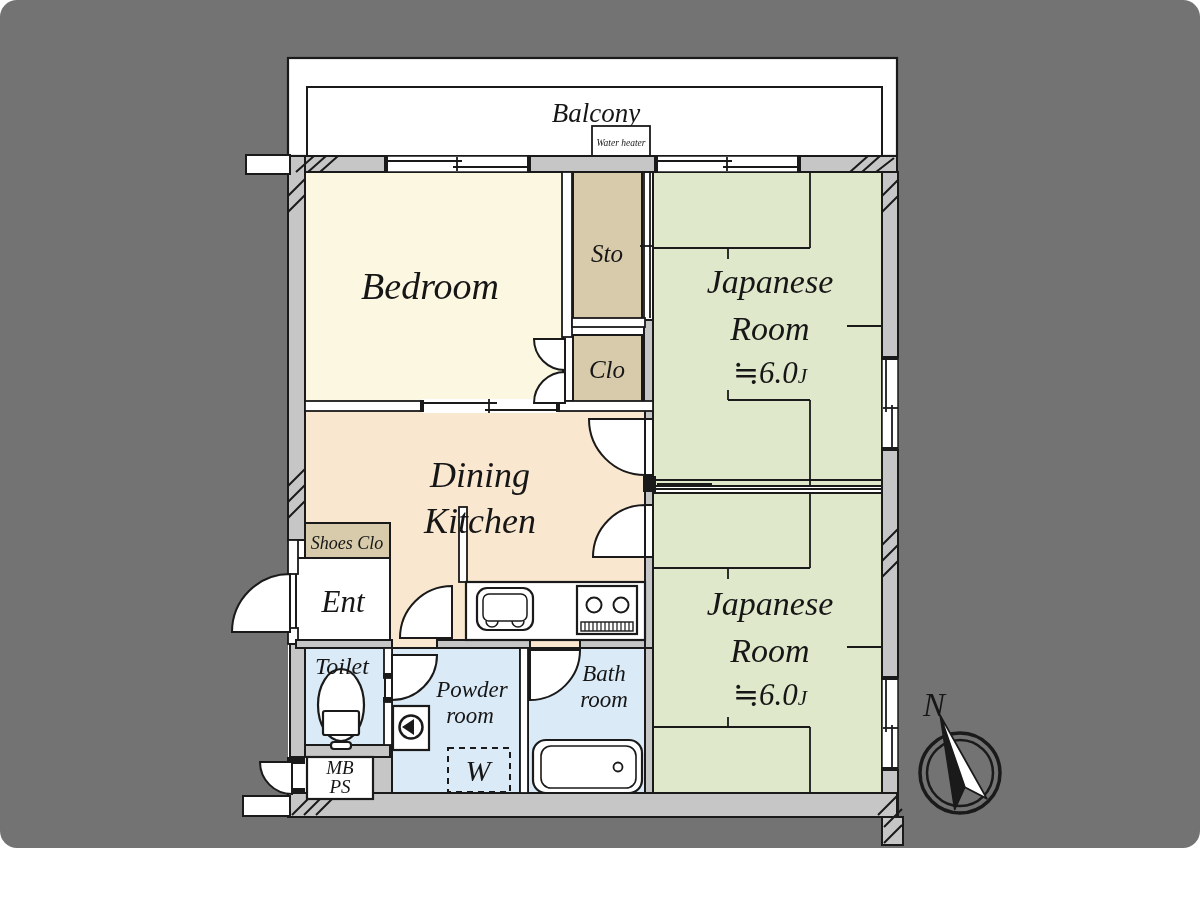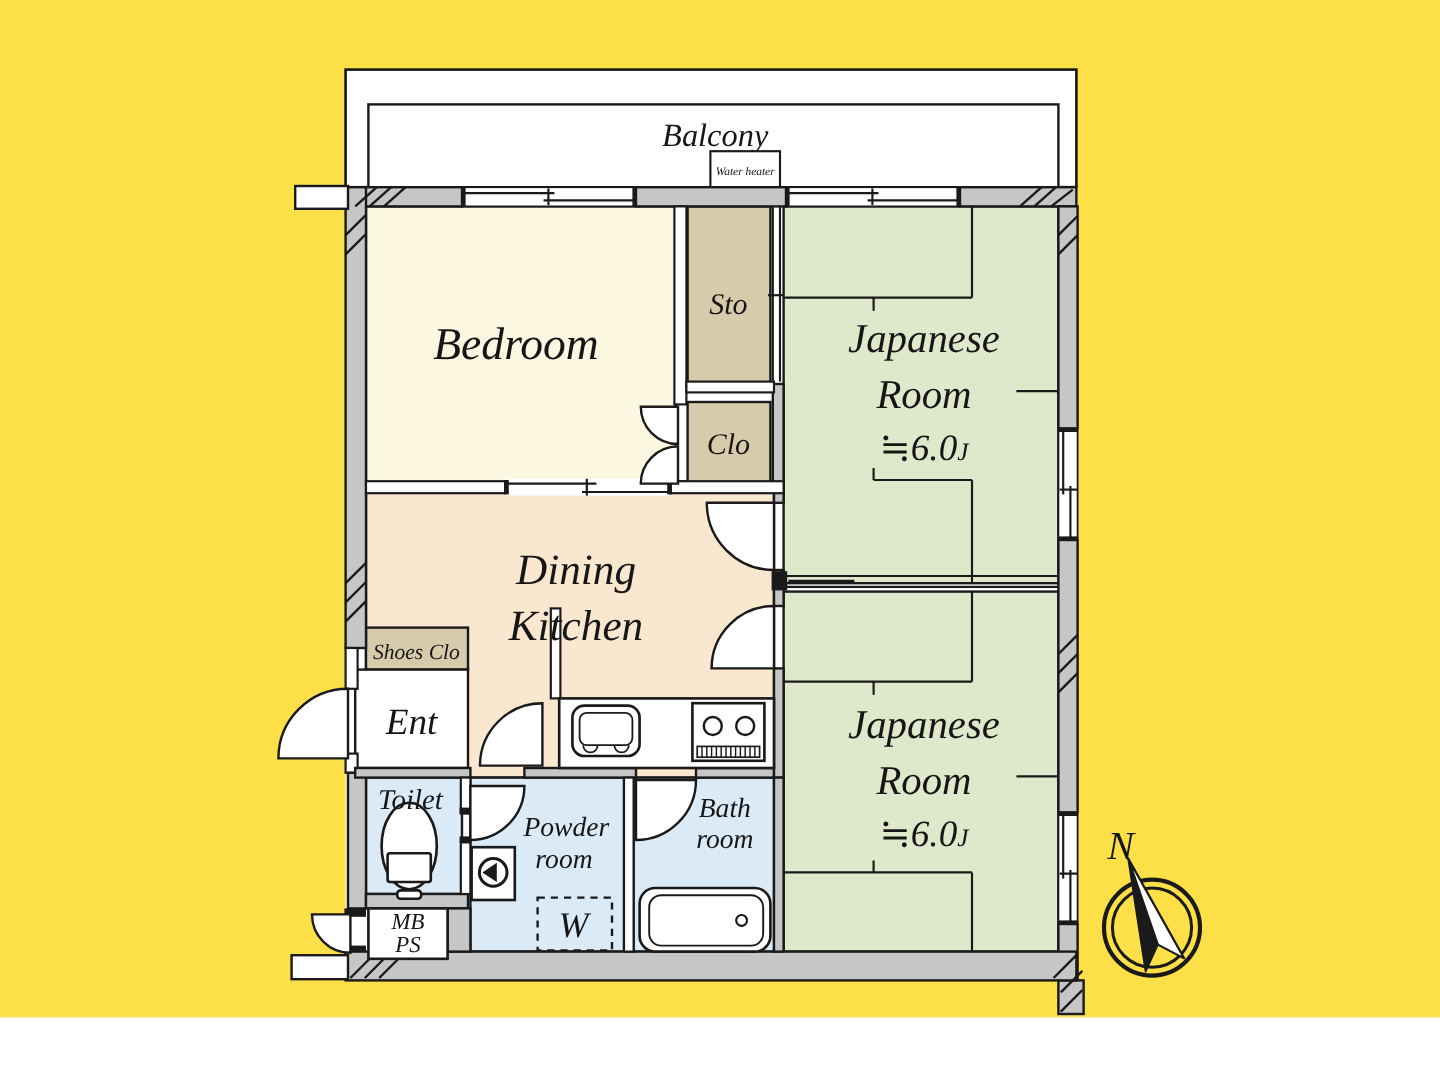--- a/index.html
+++ b/index.html
@@ -1,17 +1,17 @@
 <!DOCTYPE html>
 <html><head>
 <meta charset="utf-8">
 <style>
   html,body{margin:0;padding:0;background:#ffffff;}
-  .stage{position:relative;width:1200px;height:848px;background:#fde047;overflow:hidden;
-         font-family:"Liberation Serif","DejaVu Serif",serif;}
+  .stage{position:relative;width:1200px;height:848px;background:#737373;overflow:hidden;
+         font-family:"Liberation Serif","DejaVu Serif",serif;border-radius:17px;}
   svg{position:absolute;left:0;top:0;}
   .wall{fill:#c6c6c6;stroke:#1a1a1a;stroke-width:2;}
   .thinwall{fill:#ffffff;stroke:#1a1a1a;stroke-width:1.8;}
   .ln{stroke:#1a1a1a;stroke-width:1.8;fill:none;}
   .hatch{stroke:#1a1a1a;stroke-width:2;fill:none;}
   .door{fill:#ffffff;stroke:#1a1a1a;stroke-width:2;}
   .fix{fill:#ffffff;stroke:#1a1a1a;stroke-width:2.2;}
   .lbl{fill:#161616;font-style:italic;}
   .blk{fill:#1a1a1a;stroke:none;}
   text{text-anchor:middle;}

